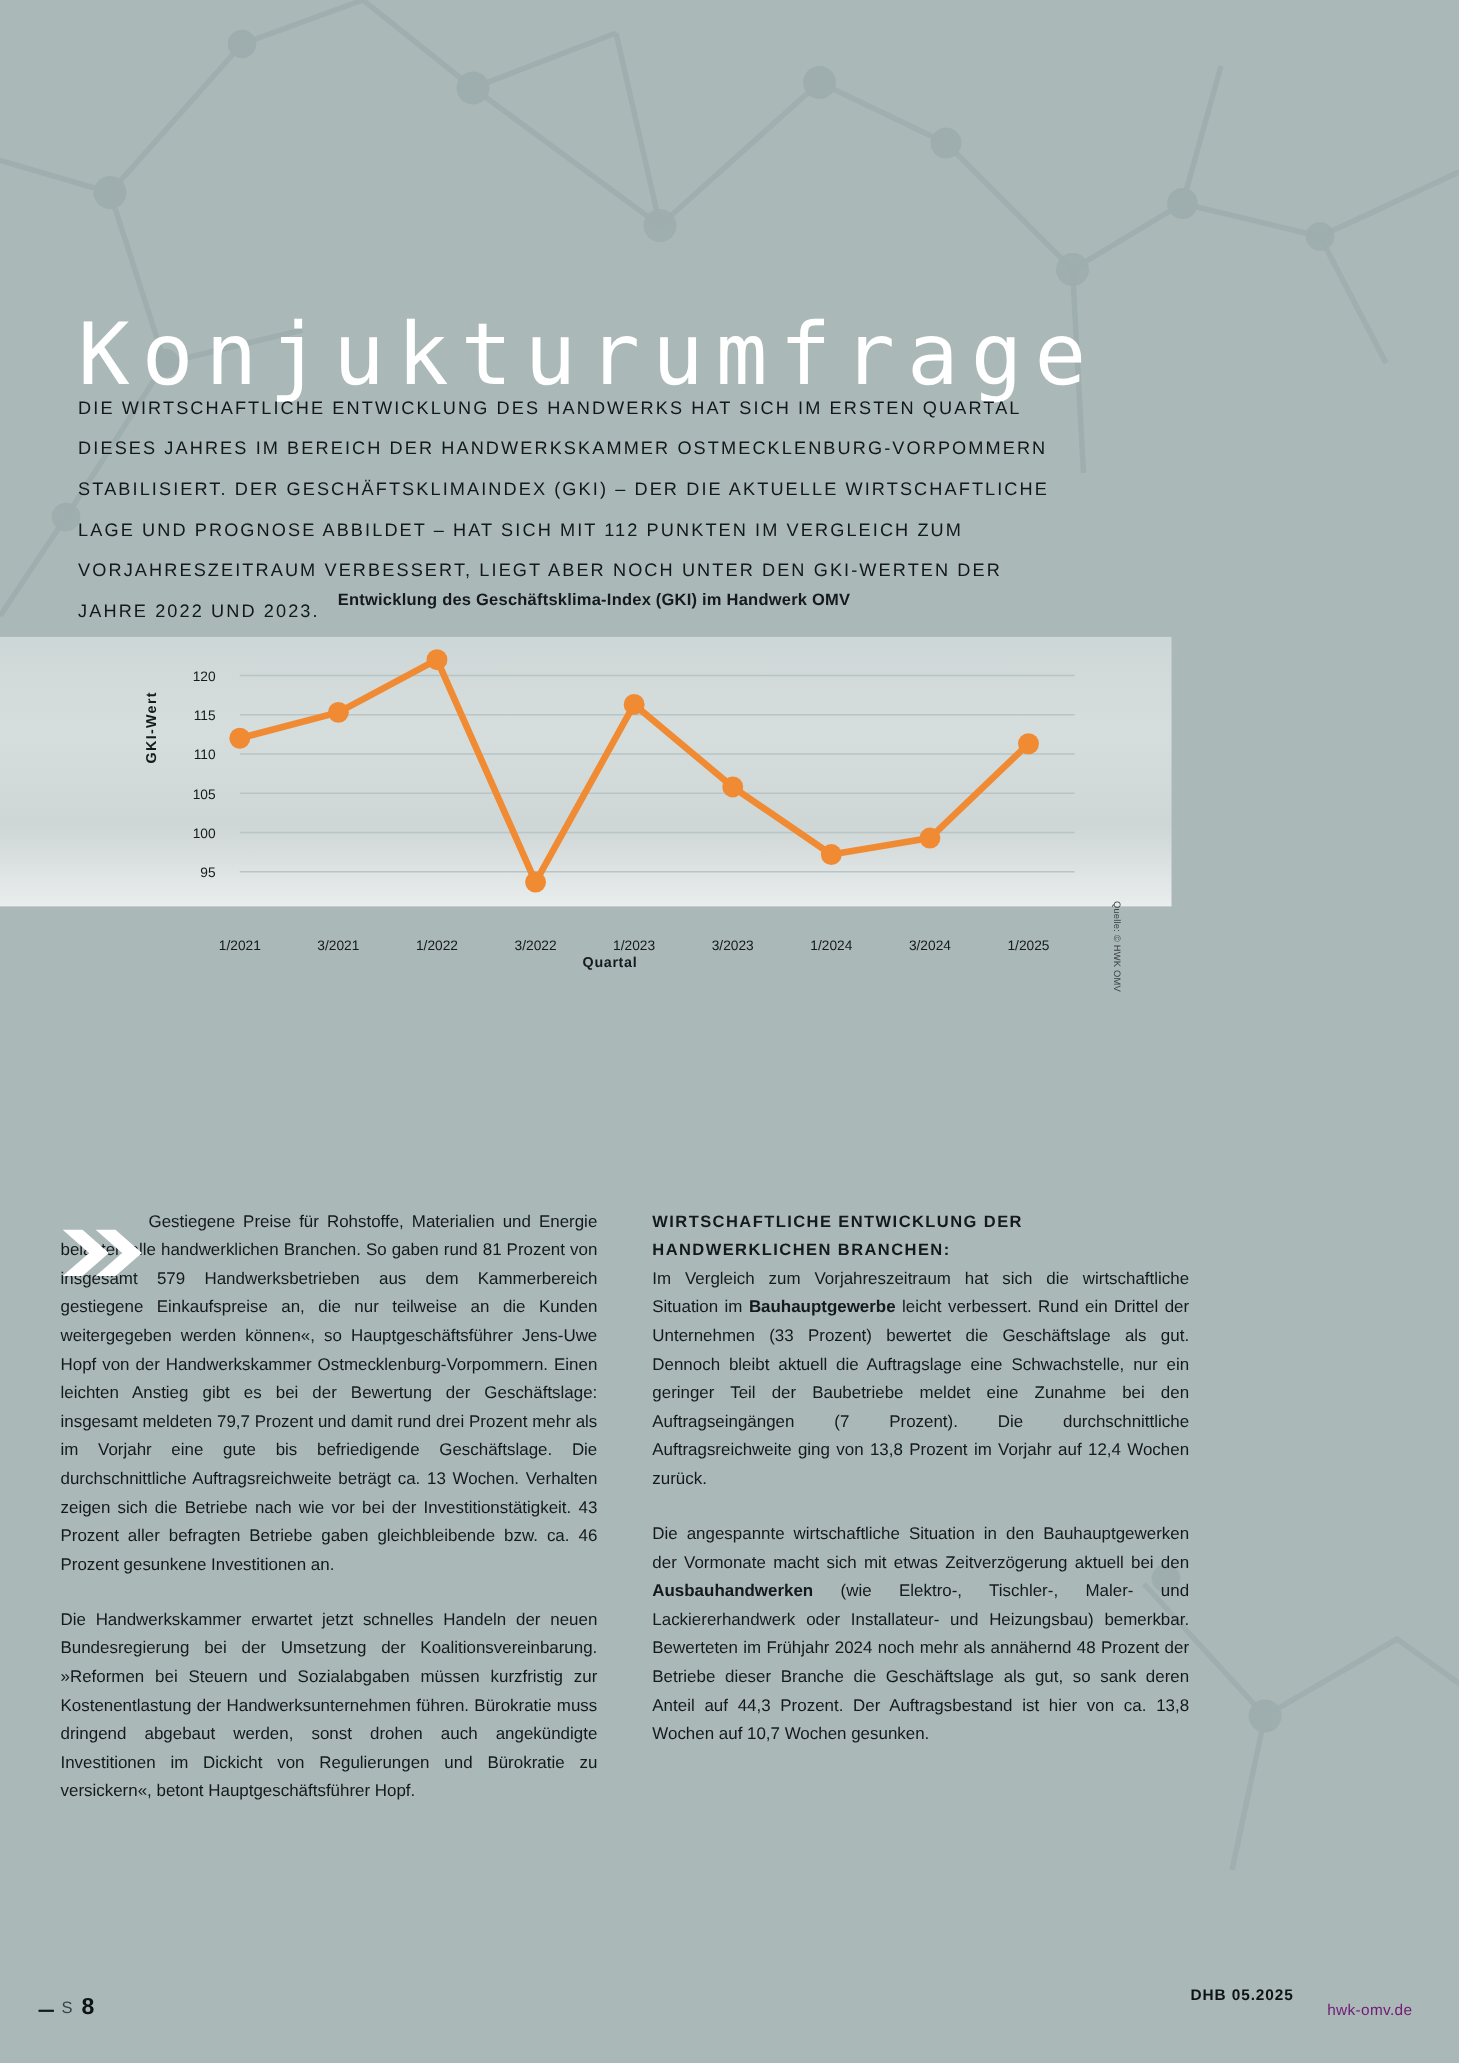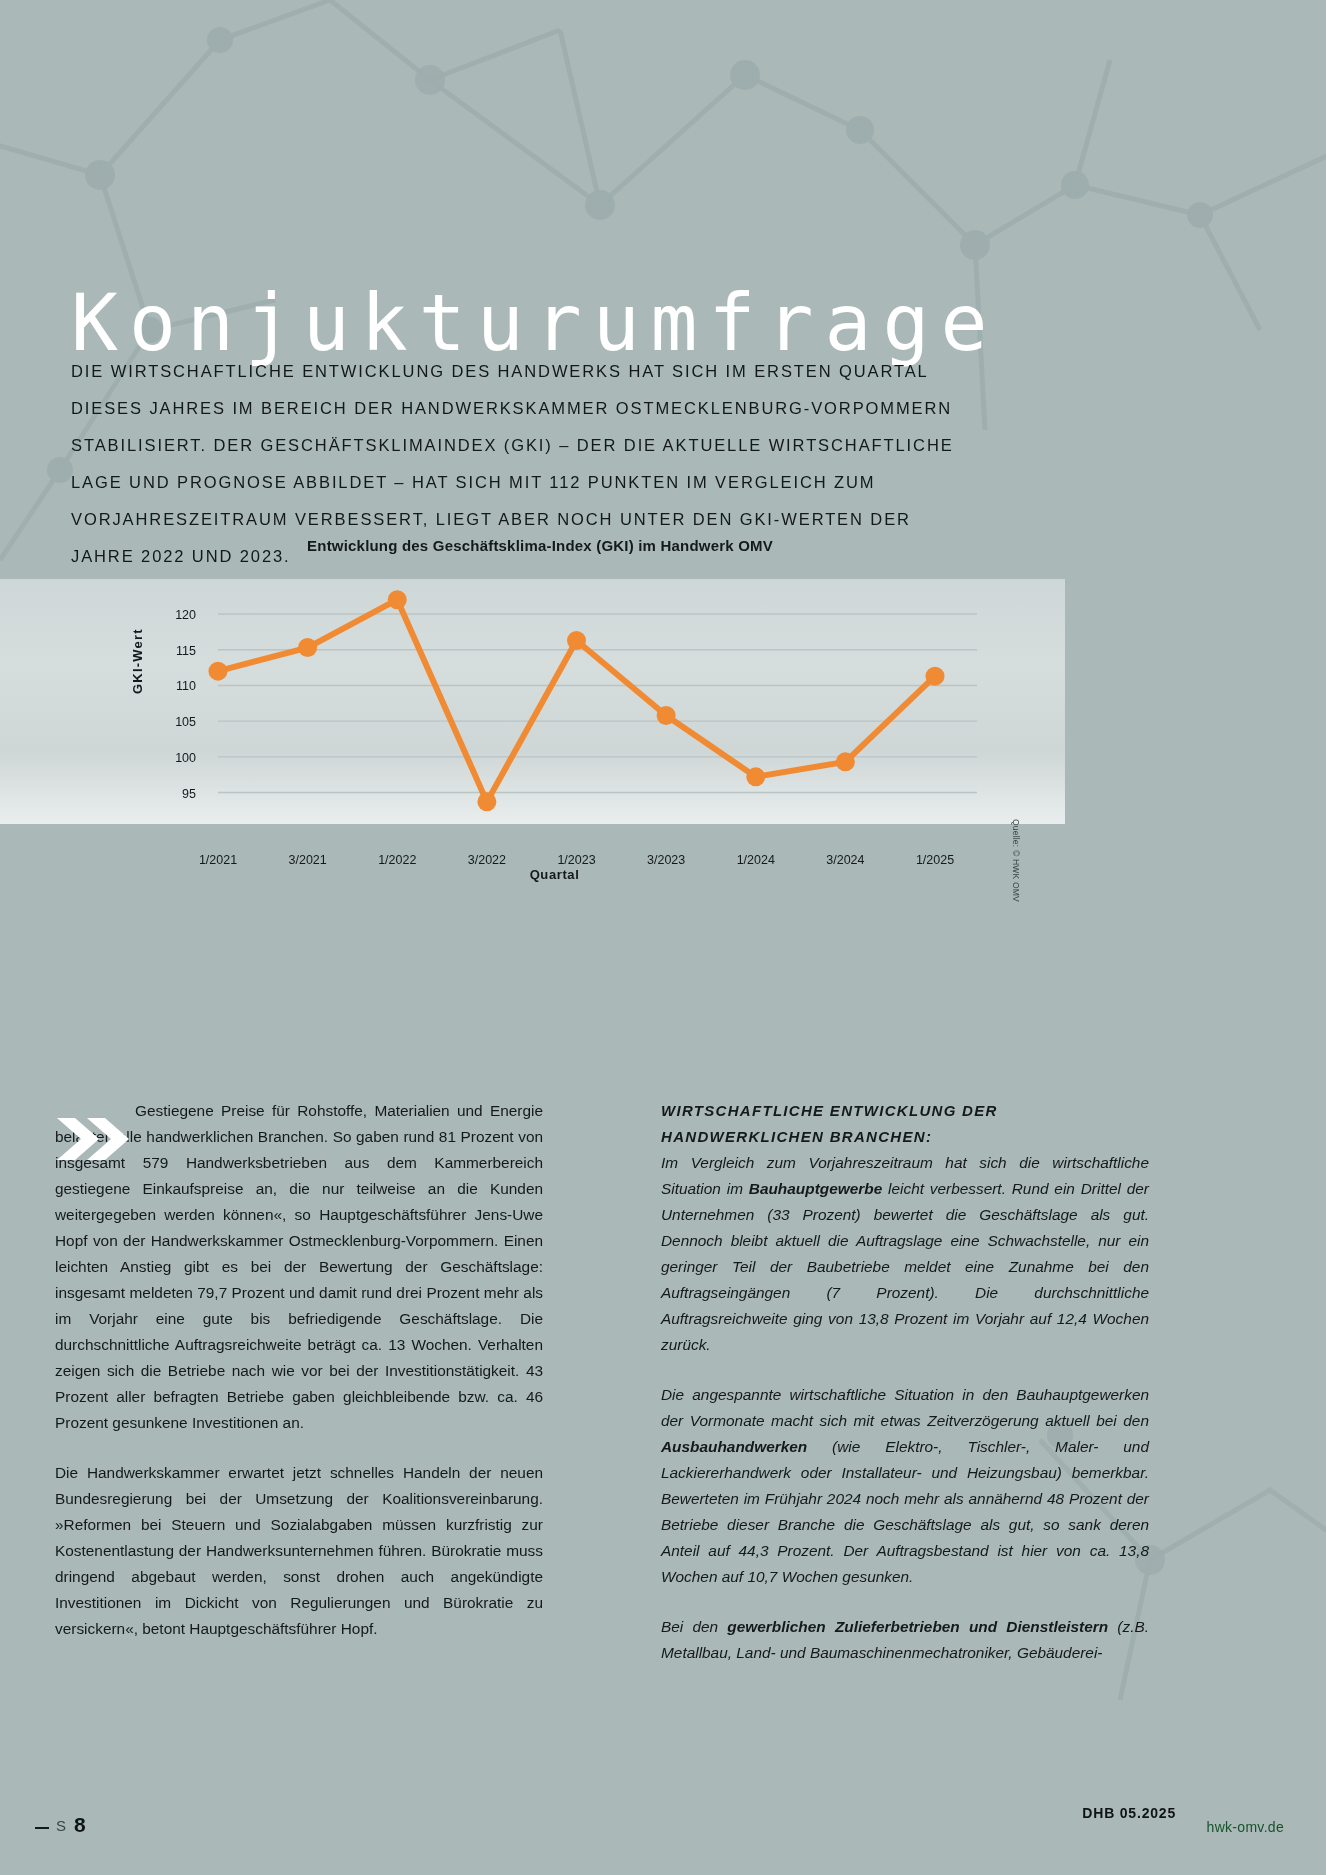--- a/index.html
+++ b/index.html
@@ -57,21 +57,21 @@
     position:absolute; left:1021px; top:290px;
     transform:rotate(90deg); transform-origin:left top;
     font-size:8.5px; color:#3a4448; letter-spacing:.2px; white-space:nowrap;
   }
   .tick-y { font-size:12.5px; fill:#14191d; }
   .tick-x { font-size:12.5px; fill:#14191d; }
 
   
   .cols { position:absolute; left:55px; top:1098px; width:1216px; }
   .col { width:488px; float:left; }
-  .col-right { margin-left:118px;font-style:italic; }
+  .col-right { margin-left:50px; }
   .para {
     font-size:15.4px; line-height:26px; color:#14191d;
     text-align:justify; margin:0 0 24px 0;
     hyphens:none;
   }
   .para.first { text-indent:0; }
   .kicker {
     font-size:15px; font-weight:bold; letter-spacing:1.3px;
     line-height:26px; color:#14191d; margin:0;
     text-transform:uppercase;
@@ -79,21 +79,21 @@
   .arrows {
     position:absolute; left:0px; top:18px; width:78px; height:46px;
   }
 
   
   .footer { position:absolute; left:0; bottom:0; width:1326px; height:70px; }
   .foot-rule { position:absolute; left:35px; top:22px; width:14px; height:2px; background:#14191d; }
   .foot-s { position:absolute; left:56px; top:12px; font-size:15px; color:#3b4448; letter-spacing:1px; }
   .foot-page { position:absolute; left:74px; top:8px; font-size:21px; font-weight:bold; color:#0e1316; }
   .foot-dhb { position:absolute; right:150px; top:0; font-size:14px; font-weight:bold; letter-spacing:.8px; color:#0e1316; }
-  .foot-url { position:absolute; right:42px; top:14px; font-size:14px; color:#14532d; letter-spacing:.3px; }
+  .foot-url { position:absolute; right:42px; top:14px; font-size:14px; color:#701a75; letter-spacing:.3px; }
   .clear { clear:both; }
 </style>
 </head>
 <body>
 
 <svg id="bg-deco" viewBox="0 0 1326 1875" preserveAspectRatio="none">
   <g stroke="#9eadad" stroke-width="5" fill="none" opacity="0.85">
     <path d="M-20,140 L100,175 L220,40 L330,0"></path>
     <path d="M100,175 L150,330 L60,470"></path>
     <path d="M330,0 L430,80 L560,30"></path>
@@ -182,23 +182,20 @@
   </div>
 
   <div class="col col-right">
     <p class="kicker">WIRTSCHAFTLICHE ENTWICKLUNG DER HANDWERKLICHEN BRANCHEN:</p>
     <p class="para">
       <span>Im Vergleich zum Vorjahreszeitraum hat sich die wirtschaftliche Situation im </span><b>Bauhauptgewerbe</b><span> leicht verbessert. Rund ein Drittel der Unternehmen (33 Prozent) bewertet die Geschäftslage als gut. Dennoch bleibt aktuell die Auftragslage eine Schwachstelle, nur ein geringer Teil der Baubetriebe meldet eine Zunahme bei den Auftragseingängen (7 Prozent). Die durchschnittliche Auftragsreichweite ging von 13,8 Prozent im Vorjahr auf 12,4 Wochen zurück.</span>
     </p>
     <p class="para">
       <span>Die angespannte wirtschaftliche Situation in den Bauhauptgewerken der Vormonate macht sich mit etwas Zeitverzögerung aktuell bei den </span><b>Ausbauhandwerken</b><span> (wie Elektro-, Tischler-, Maler- und Lackiererhandwerk oder Installateur- und Heizungsbau) bemerkbar. Bewerteten im Frühjahr 2024 noch mehr als annähernd 48 Prozent der Betriebe dieser Branche die Geschäftslage als gut, so sank deren Anteil auf 44,3 Prozent. Der Auftragsbestand ist hier von ca. 13,8 Wochen auf 10,7 Wochen gesunken.</span>
     </p>
-    <p class="para">
-      <span>Bei den </span><b>gewerblichen Zulieferbetrieben und Dienstleistern</b><span> (z.B. Metallbau, Land- und Baumaschinenmechatroniker, Gebäuderei-</span>
-    </p>
   </div>
   <div class="clear"></div>
 </div>
 
 <div class="footer">
   <div class="foot-rule"></div>
   <div class="foot-s">S</div>
   <div class="foot-page">8</div>
   <div class="foot-dhb">DHB 05.2025</div>
   <div class="foot-url">hwk-omv.de</div>

